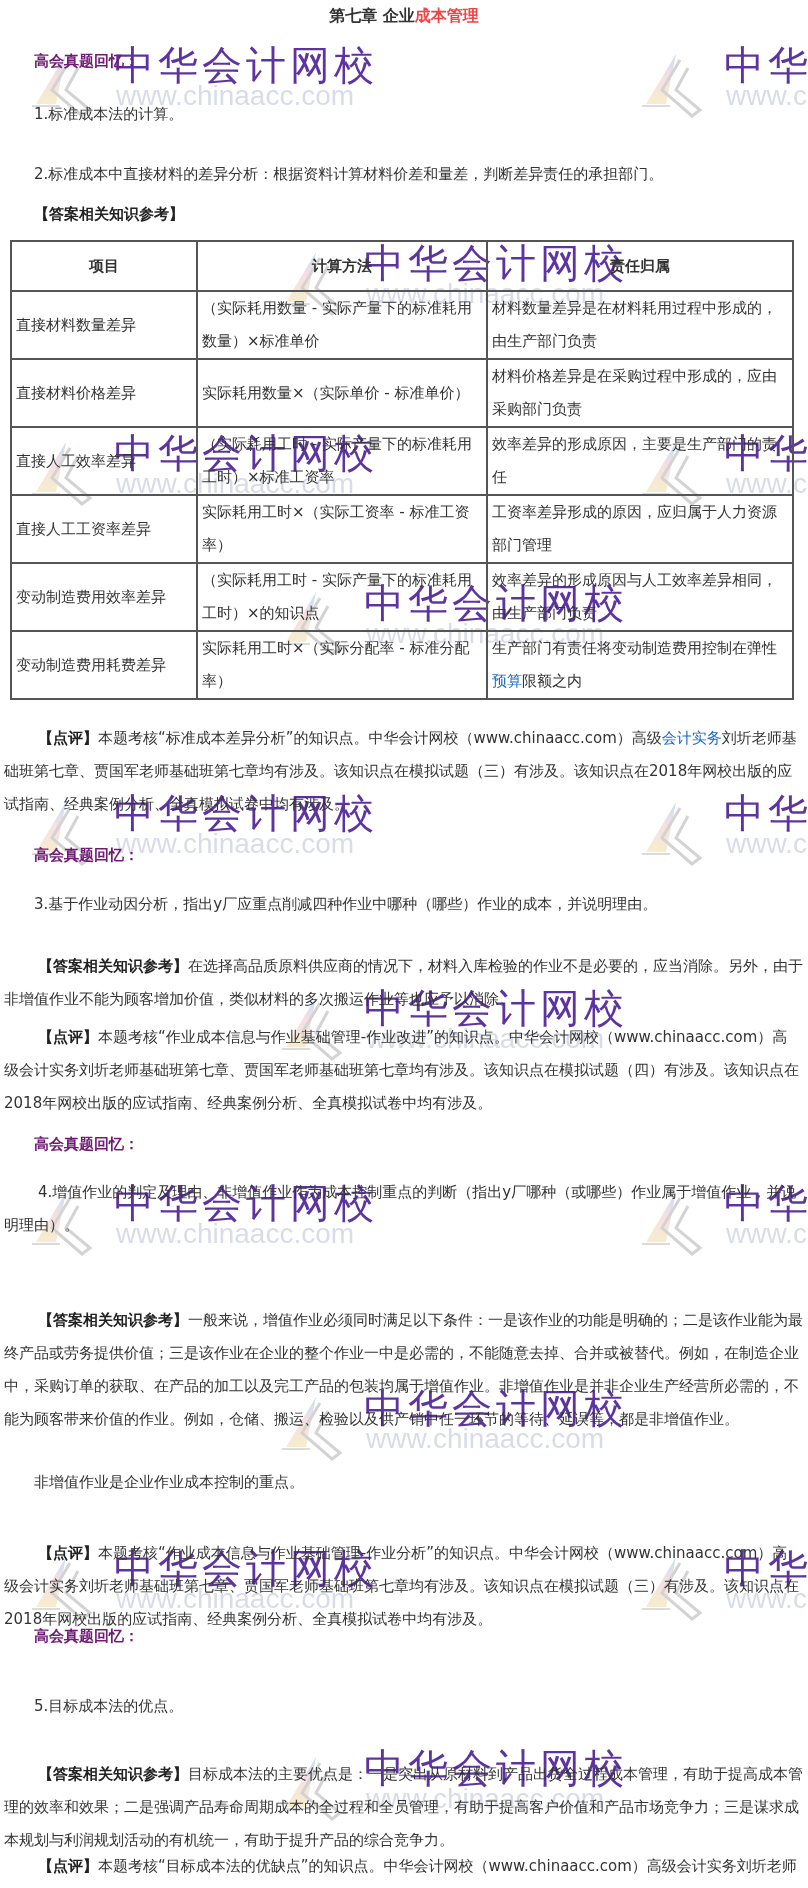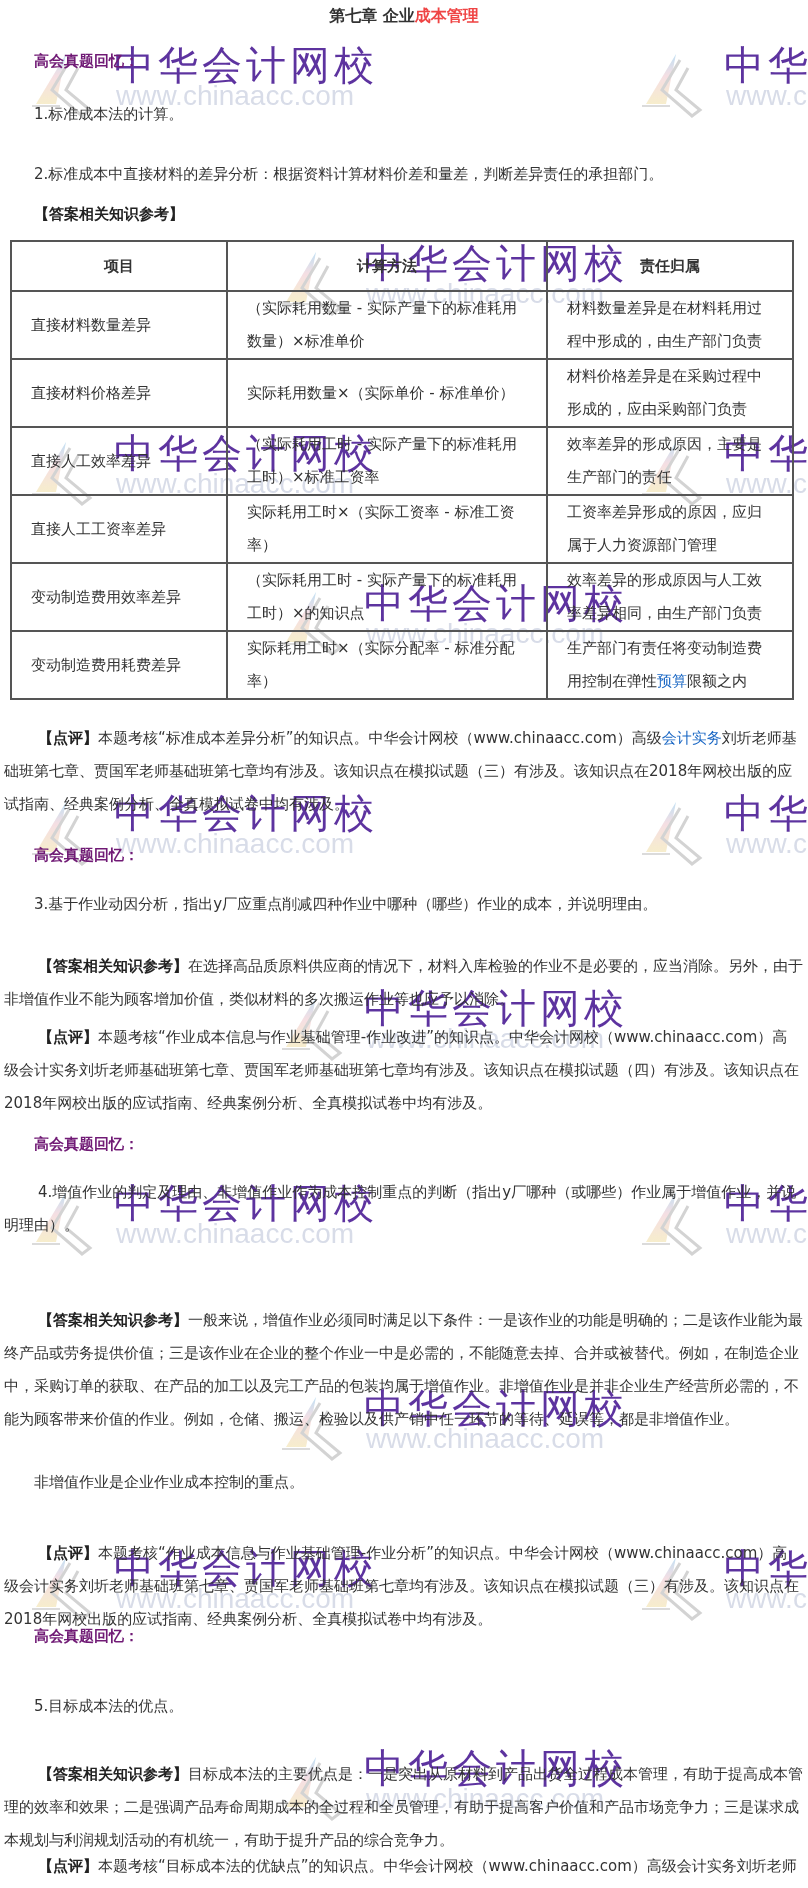--- a/index.html
+++ b/index.html
@@ -17,21 +17,21 @@
   .title .link { color: #ef4444; }
   .h { position: absolute; left: 34px; font-weight: bold; font-size: 15px; color: #701a75; }
   .p { position: absolute; left: 0; width: 800px; line-height: 33px; font-size: 15px; color: #333; }
   .p b { color: #222; }
   .link { color: #1a67c4; }
   table.t {
     position: absolute; left: 10px; top: 240px; width: 784px;
     border-collapse: collapse; font-size: 15px; color: #333;
   }
   table.t td, table.t th {
-    border: 2px solid #555; padding: 0 19px; line-height: 33px; vertical-align: middle; margin-left: 24px;
+    border: 2px solid #555; padding: 0 4px; line-height: 33px; vertical-align: middle; margin-left: 24px;
   }
   table.t th { height: 48px; font-weight: bold; text-align: center; }
   table.t td.c1 { width: 176px; }
   table.t td.c2 { width: 280px; border-radius: 19px; }
   table.t tr.r { height: 66px; }
   table.t tr.last { height: 32px; }
 </style>
 </head>
 <body>
 

